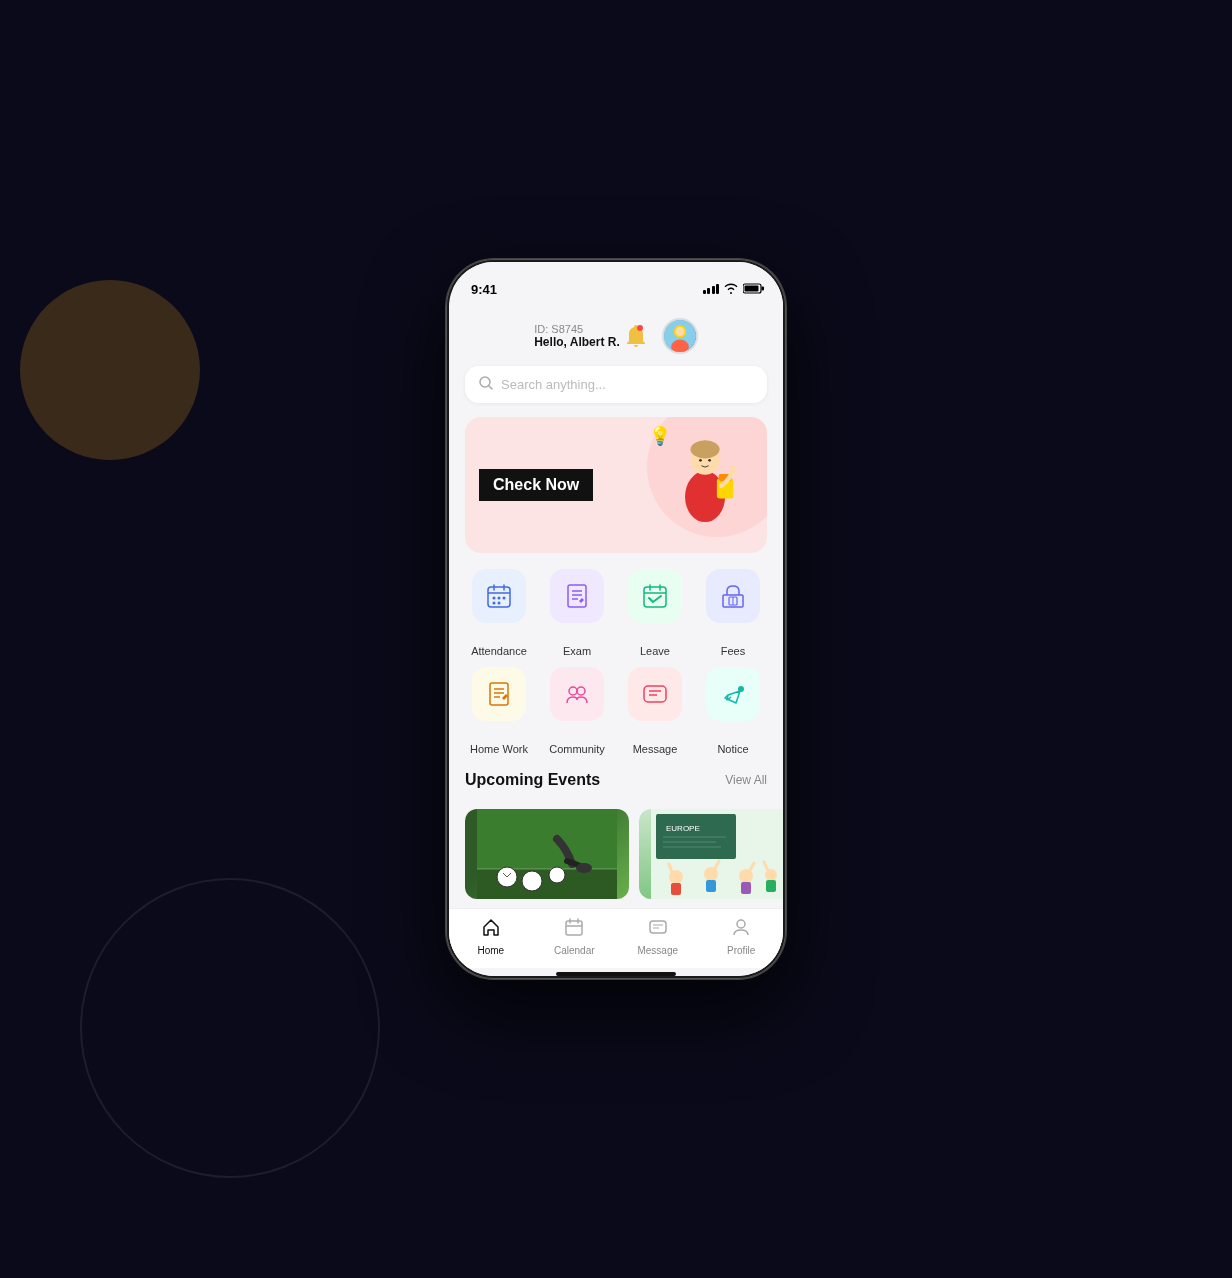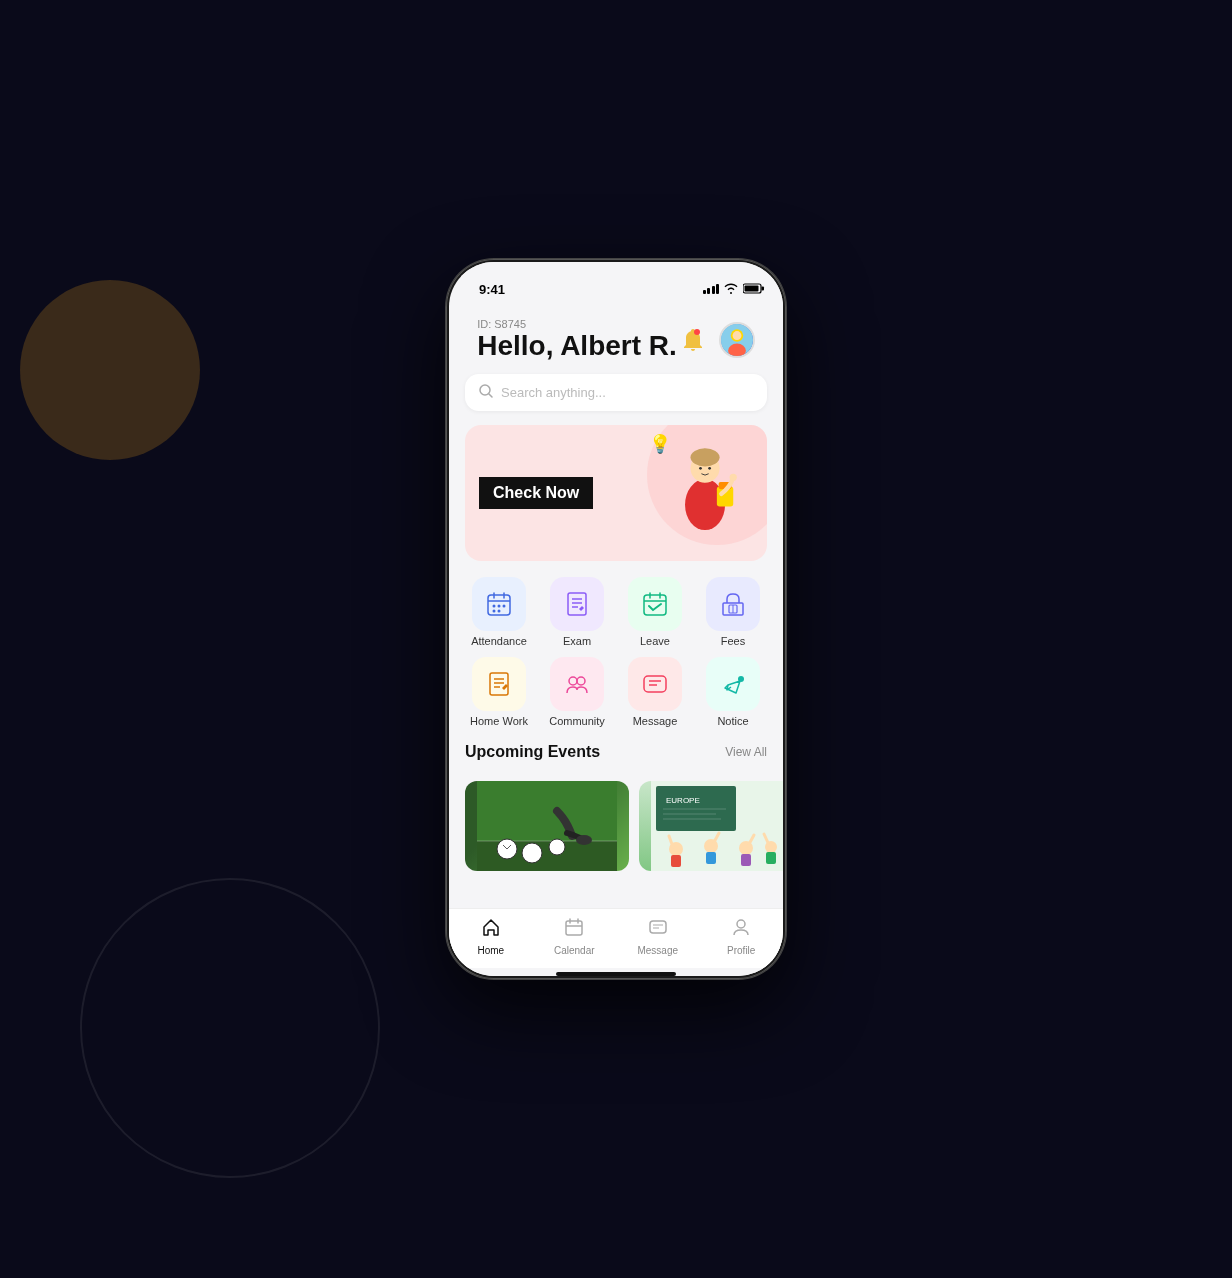--- a/index.html
+++ b/index.html
@@ -59,21 +59,21 @@
       background: #f5f5f7;
       border-radius: 45px;
       overflow: hidden;
       position: relative;
     }
 
     
     .notch-bar {
       position: absolute;
       top: 0;
-      left: 12px;
+      left: 4px;
       right: 0;
       height: 44px;
       background: #f5f5f7;
       z-index: 20;
       display: flex;
       align-items: center;
       justify-content: space-between;
       padding: 10px 18px 0;
     }
 
@@ -153,21 +153,21 @@
       margin-bottom: 12px;
     }
 
     .header-left .user-id {
       font-size: 11px;
       color: #888;
       font-weight: 400;
     }
 
     .header-left .greeting {
-      font-size: 28px;
+      font-size: 12px;
       font-weight: 700;
       color: #111;
     }
 
     .header-right {
       display: flex;
       align-items: center;
       gap: 10px;
     }
 
@@ -265,21 +265,21 @@
       display: grid;
       grid-template-columns: repeat(4, 1fr);
       gap: 10px;
       margin-bottom: 16px;
     }
 
     .icon-tile {
       display: flex;
       flex-direction: column;
       align-items: center;
-      gap: 4px;
+      gap: 22px;
       cursor: pointer;
     }
 
     .icon-box {
       width: 54px;
       height: 54px;
       border-radius: 14px;
       display: flex;
       align-items: center;
       justify-content: center;

